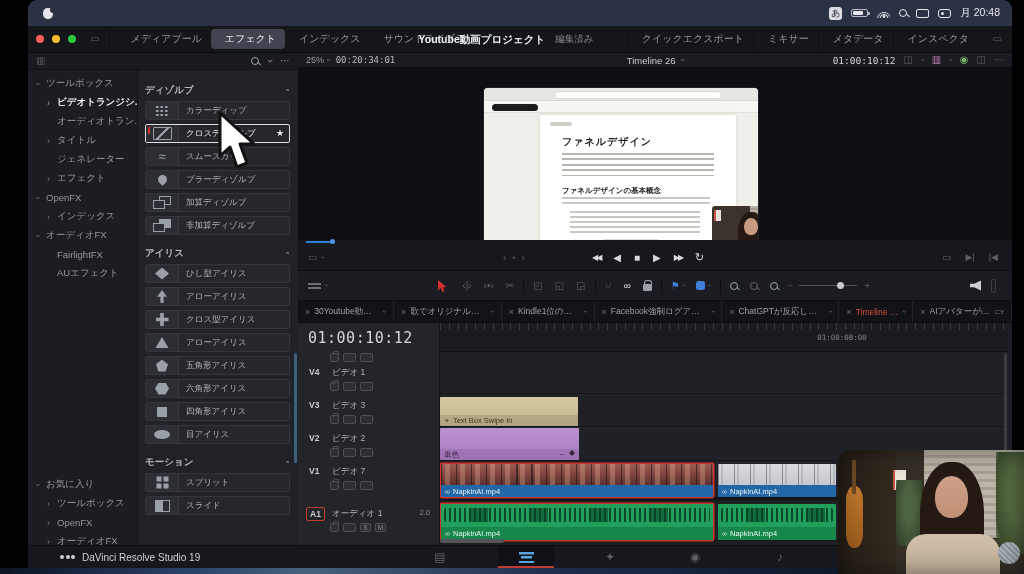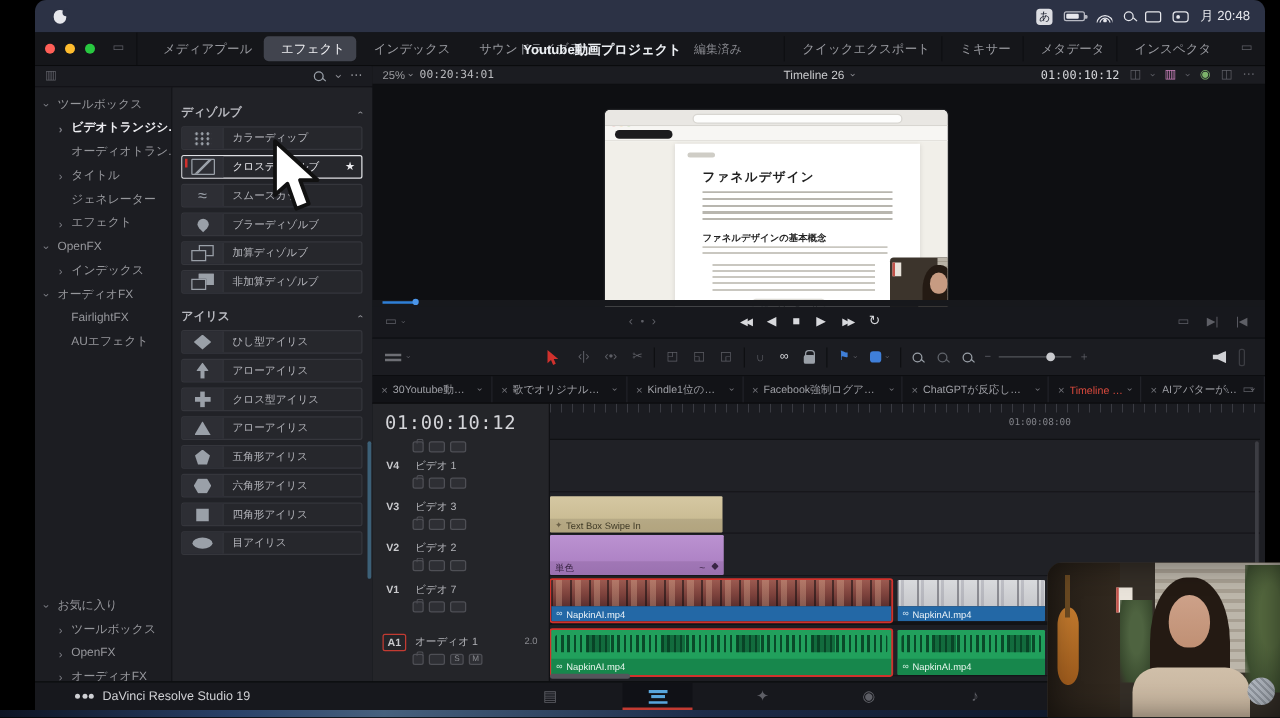--- a/index.html
+++ b/index.html
@@ -156,21 +156,21 @@
 .chip.lockc{width:9px;border-radius:2px}
 .chip.lockc::before{content:"";position:absolute;left:1.5px;top:-3px;width:4px;height:3px;border:1px solid #4e4f55;border-bottom:none;border-radius:2px 2px 0 0}
 .smchip{width:11px;height:9px;border:1px solid #4e4f55;border-radius:2px;background:#2e2f34;color:#8a8b90;
  font-size:6.5px;line-height:7px;text-align:center}
 #lanes{left:142px;top:0;width:568px;height:222px}
 .lane{position:absolute;left:0;width:568px;background:#202126;border-bottom:1px solid #141519}
 #ruler{left:142px;top:0;width:568px;height:29px;background:#1b1c21;border-bottom:1px solid #101114;
  color:#84858b;font-size:7.5px}
 #ruler .ticks{position:absolute;left:0;top:0;width:568px;height:7px;
  background:repeating-linear-gradient(90deg,#3a3b42 0 1px,transparent 1px 8.8px)}
-.rlabel{position:absolute;top:10px;width:70px;text-align:left}
+.rlabel{position:absolute;top:10px;width:70px;text-align:center}
 .clip{position:absolute;border-radius:1px;overflow:hidden}
 .clip.selred{box-shadow:0 0 0 1.5px #d2322c}
 .cliplabel{position:absolute;left:0;right:0;bottom:0;font-size:7.5px;display:flex;align-items:center;gap:3px;padding:0 4px;white-space:nowrap;overflow:hidden}
 .thumbs-person{background:
  repeating-linear-gradient(90deg,rgba(16,12,14,.55) 0 1.5px,transparent 1.5px 15px),
  repeating-linear-gradient(90deg,transparent 0 4px,rgba(235,190,160,.30) 4px 9px,transparent 9px 15px),
  linear-gradient(180deg,#9b5a50 0%,#7d423c 55%,#5c302e 100%)}
 .thumbs-doc{background:
  repeating-linear-gradient(90deg,rgba(70,70,80,.5) 0 1px,transparent 1px 16px),
  repeating-linear-gradient(90deg,transparent 0 3px,rgba(120,120,135,.28) 3px 5px,transparent 5px 16px),
@@ -450,20 +450,39 @@
 
               </div>
               <div class="eitem">
                 <span class="eicon shp-square"></span>
                 <span class="elabel">四角形アイリス</span>
 
               </div>
               <div class="eitem">
                 <span class="eicon shp-eye"></span>
                 <span class="elabel">目アイリス</span>
+
+              </div>
+            </div>
+        </div>
+        <div class="fxsec">
+          <div class="fxhead">
+            <span>モーション</span>
+            <span class="g up" data-glyph="›"></span>
+          </div>
+          <div>
+
+          <div class="eitem">
+                <span class="eicon shp-split"></span>
+                <span class="elabel">スプリット</span>
+
+              </div>
+              <div class="eitem">
+                <span class="eicon shp-slide"></span>
+                <span class="elabel">スライド</span>
 
               </div>
             </div>
         </div>
       </div>
       <div id="fxscroll" class="a"></div>
     </div>
 
     <div id="viewerbar" class="a">
       <span>25%</span>

